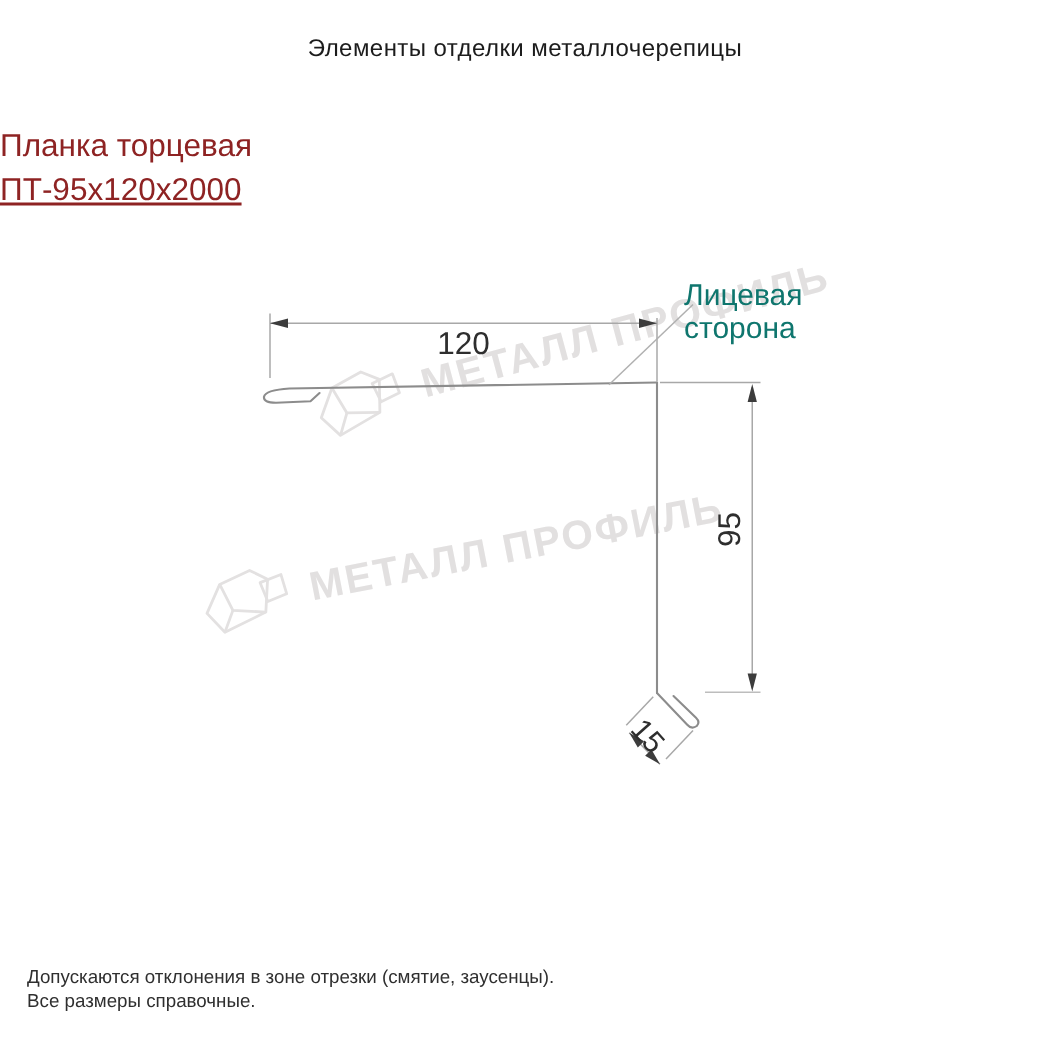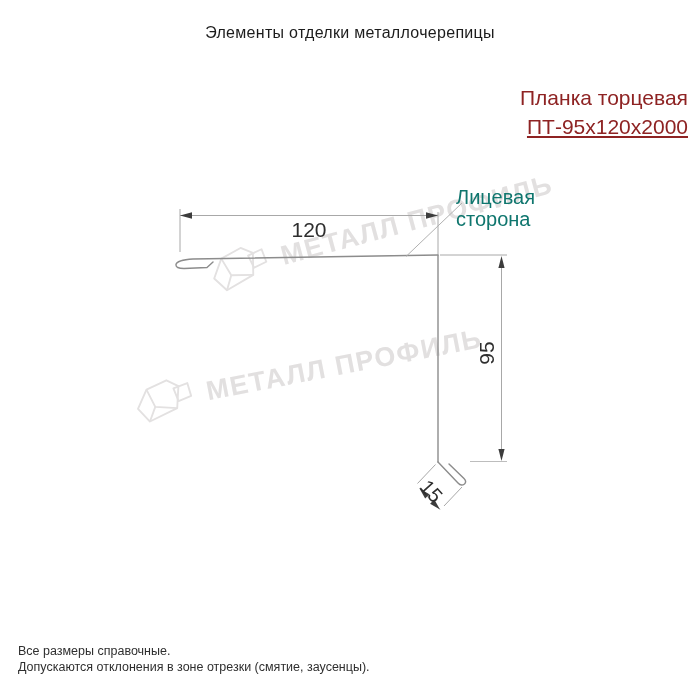--- a/index.html
+++ b/index.html
@@ -5,21 +5,21 @@
   html,body{margin:0;padding:0;background:#fff;}
   .page{
     position:relative;width:700px;height:700px;background:#ffffff;overflow:hidden;
     font-family:"Liberation Sans",sans-serif;color:#1c1c1c;
   }
   .page-title{
     position:absolute;top:24px;left:0;width:700px;text-align:center;
     font-size:16px;font-weight:400;letter-spacing:.3px;color:#1c1c1c;margin:0;
   }
   .subtitle{
-    position:absolute;left:0;width:688px;text-align:right;
+    position:absolute;left:0;width:688px;text-align:left;
     font-size:21px;font-weight:400;color:#8e2323;
   }
   .subtitle.name{top:86px;}
   .subtitle.code{top:115px;text-decoration:underline;}
   
   .watermark{
     position:absolute;display:flex;align-items:center;gap:12px;
     transform-origin:left center;z-index:1;pointer-events:none;
   }
   .watermark .wm-text{
@@ -107,17 +107,17 @@
     </g>
   </svg>
 
   <div class="dim-label dim-120">120</div>
   <div class="dim-label dim-95">95</div>
   <div class="dim-label dim-15">15</div>
 
   <div class="face-label">Лицевая сторона</div>
 
   <div class="footer">
+    <div>Допускаются отклонения в зоне отрезки (смятие, заусенцы).</div>
     <div>Все размеры справочные.</div>
-    <div>Допускаются отклонения в зоне отрезки (смятие, заусенцы).</div>
   </div>
 
 </div>
 
 </body></html>

